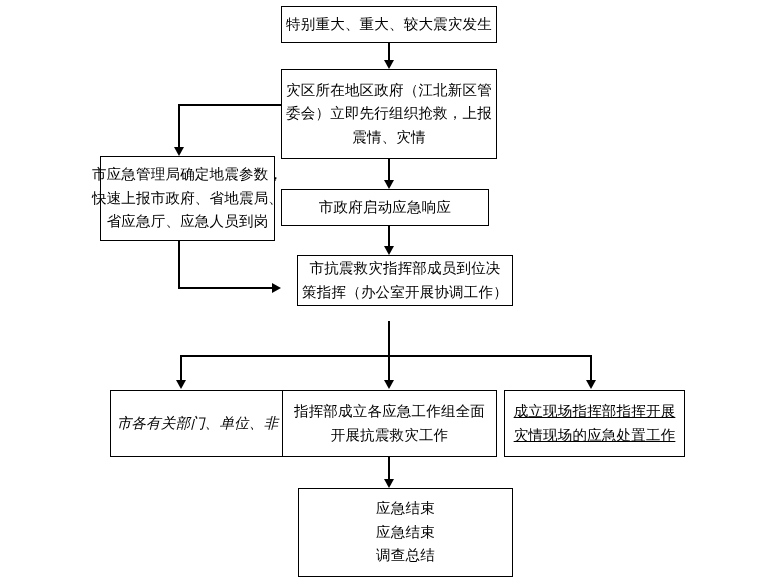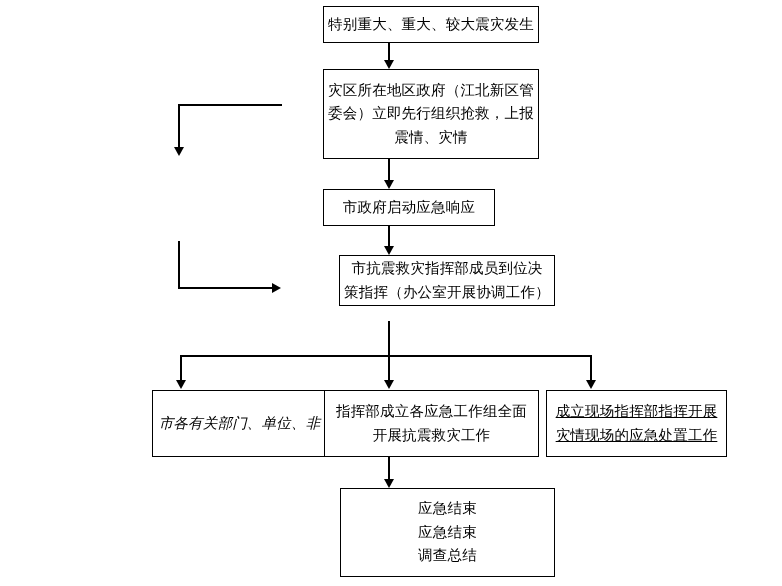--- a/index.html
+++ b/index.html
@@ -26,31 +26,30 @@
     flex-direction: column;
     align-items: center;
     justify-content: center;
     text-align: center;
     color: #000000;
     font-size: 14.5px;
     line-height: 1.62;
     letter-spacing: 0.2px;
     padding: 2px 8px;
     z-index: 3;
-    margin-left: 42px;
   }
   .node .line-txt {
     display: block;
     white-space: nowrap;
   }
   
   #n-quake        { left: 281px; top: 6px;   width: 216px; height: 37px; }
   #n-localgov     { left: 281px; top: 69px;  width: 216px; height: 90px; align-items: center; }
   #n-emergbureau  { left: 100px; top: 156px; width: 175px; height: 85px; }
-  #n-response     { left: 281px; top: 189px; width: 172px; height: 37px; }
+  #n-response     { left: 281px; top: 189px; width: 208px; height: 37px; }
   #n-command      { left: 297px; top: 255px; width: 216px; height: 51px; justify-content: center; }
   #n-support      { left: 110px; top: 390px; width: 175px; height: 67px; font-style: italic; }
   #n-workgroups   { left: 282px; top: 390px; width: 215px; height: 67px; align-items: center; }
   #n-onsite       { left: 504px; top: 390px; width: 181px; height: 67px; text-decoration: underline; }
   #n-conclude     { left: 298px; top: 488px; width: 215px; height: 89px; }
 
   
   .conn {
     position: absolute;
     background: #000000;
@@ -83,20 +82,25 @@
   <div class="node" id="n-quake">
     <span class="line-txt">特别重大、重大、较大震灾发生</span>
   </div>
 
   <div class="node" id="n-localgov">
     <span class="line-txt">灾区所在地区政府（江北新区管</span>
     <span class="line-txt">委会）立即先行组织抢救，上报</span>
     <span class="line-txt">震情、灾情</span>
   </div>
 
+  <div class="node" id="n-emergbureau">
+    <span class="line-txt">市应急管理局确定地震参数，</span>
+    <span class="line-txt">快速上报市政府、省地震局、</span>
+    <span class="line-txt">省应急厅、应急人员到岗</span>
+  </div>
 
   <div class="node" id="n-response">
     <span class="line-txt">市政府启动应急响应</span>
   </div>
 
   <div class="node" id="n-command">
     <span class="line-txt">市抗震救灾指挥部成员到位决</span>
     <span class="line-txt">策指挥（办公室开展协调工作）</span>
   </div>
 

